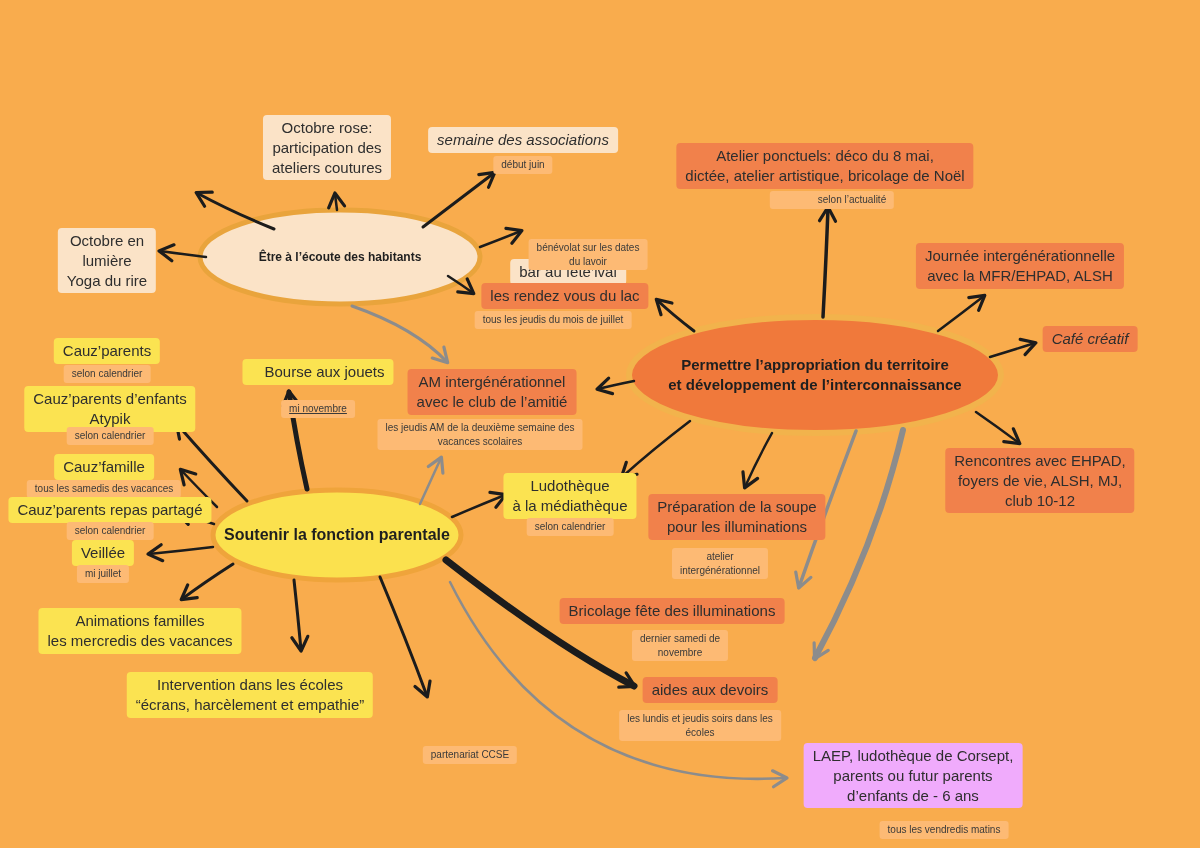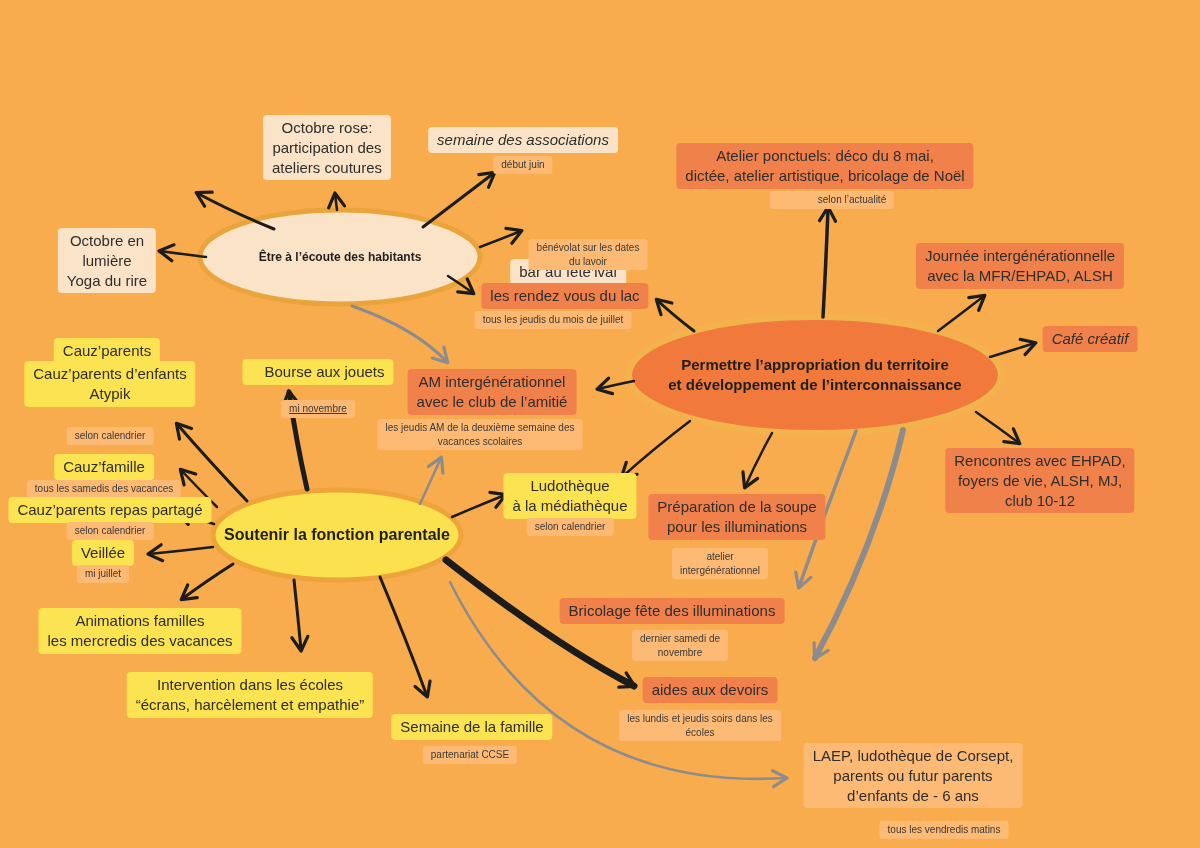--- a/index.html
+++ b/index.html
@@ -18,21 +18,21 @@
     border-radius:4px;
     text-align:center;
     font-size:15px;
     line-height:1.32;
     color:#2e2e2e;
   }
   .node div{white-space:nowrap;}
   .node.cream{background:#FBE3C7;}
   .node.orange{background:#F1814B;}
   .node.yellow{background:#FBE351;}
-  .node.green{background:#fdba74;}
+  .node.green{background:#f0abfc;}
   .sub{
     position:absolute;
     transform:translateX(-50%);
     padding:2px 8px;
     border-radius:3px;
     background:#fdba74;
     font-size:10px;
     line-height:1.35;
     color:#3a3a3a;
     text-align:center;
@@ -169,21 +169,21 @@
     </div>
     <div class="sub" style="left: 318px; top: 400px; text-decoration: underline;">
       <div>mi novembre</div>
     </div>
     <div class="node yellow" style="left: 107px; top: 338px;">
       <div>Cauz’parents</div>
     </div>
     <div class="sub" style="left: 107px; top: 365px;">
       <div>selon calendrier</div>
     </div>
-    <div class="node yellow" style="left: 110px; top: 361px;">
+    <div class="node yellow" style="left: 110px; top: 386px;">
       <div>Cauz’parents d’enfants</div>
       <div>Atypik</div>
     </div>
     <div class="sub" style="left: 110px; top: 427px;">
       <div>selon calendrier</div>
     </div>
     <div class="node yellow" style="left: 104px; top: 454px;">
       <div>Cauz’famille</div>
     </div>
     <div class="sub" style="left: 104px; top: 480px;">
@@ -201,23 +201,20 @@
     <div class="sub" style="left: 103px; top: 565px;">
       <div>mi juillet</div>
     </div>
     <div class="node yellow" style="left: 140px; top: 608px;">
       <div>Animations familles</div>
       <div>les mercredis des vacances</div>
     </div>
     <div class="node yellow" style="left: 250px; top: 672px;">
       <div>Intervention dans les écoles</div>
       <div>“écrans, harcèlement et empathie”</div>
-    </div>
-    <div class="node yellow" style="left: 472px; top: 714px;">
-      <div>Semaine de la famille</div>
     </div>
     <div class="sub" style="left: 470px; top: 746px;">
       <div>partenariat CCSE</div>
     </div>
     <div class="node yellow" style="left: 570px; top: 473px;">
       <div>Ludothèque</div>
       <div>à la médiathèque</div>
     </div>
     <div class="sub" style="left: 570px; top: 518px;">
       <div>selon calendrier</div>

